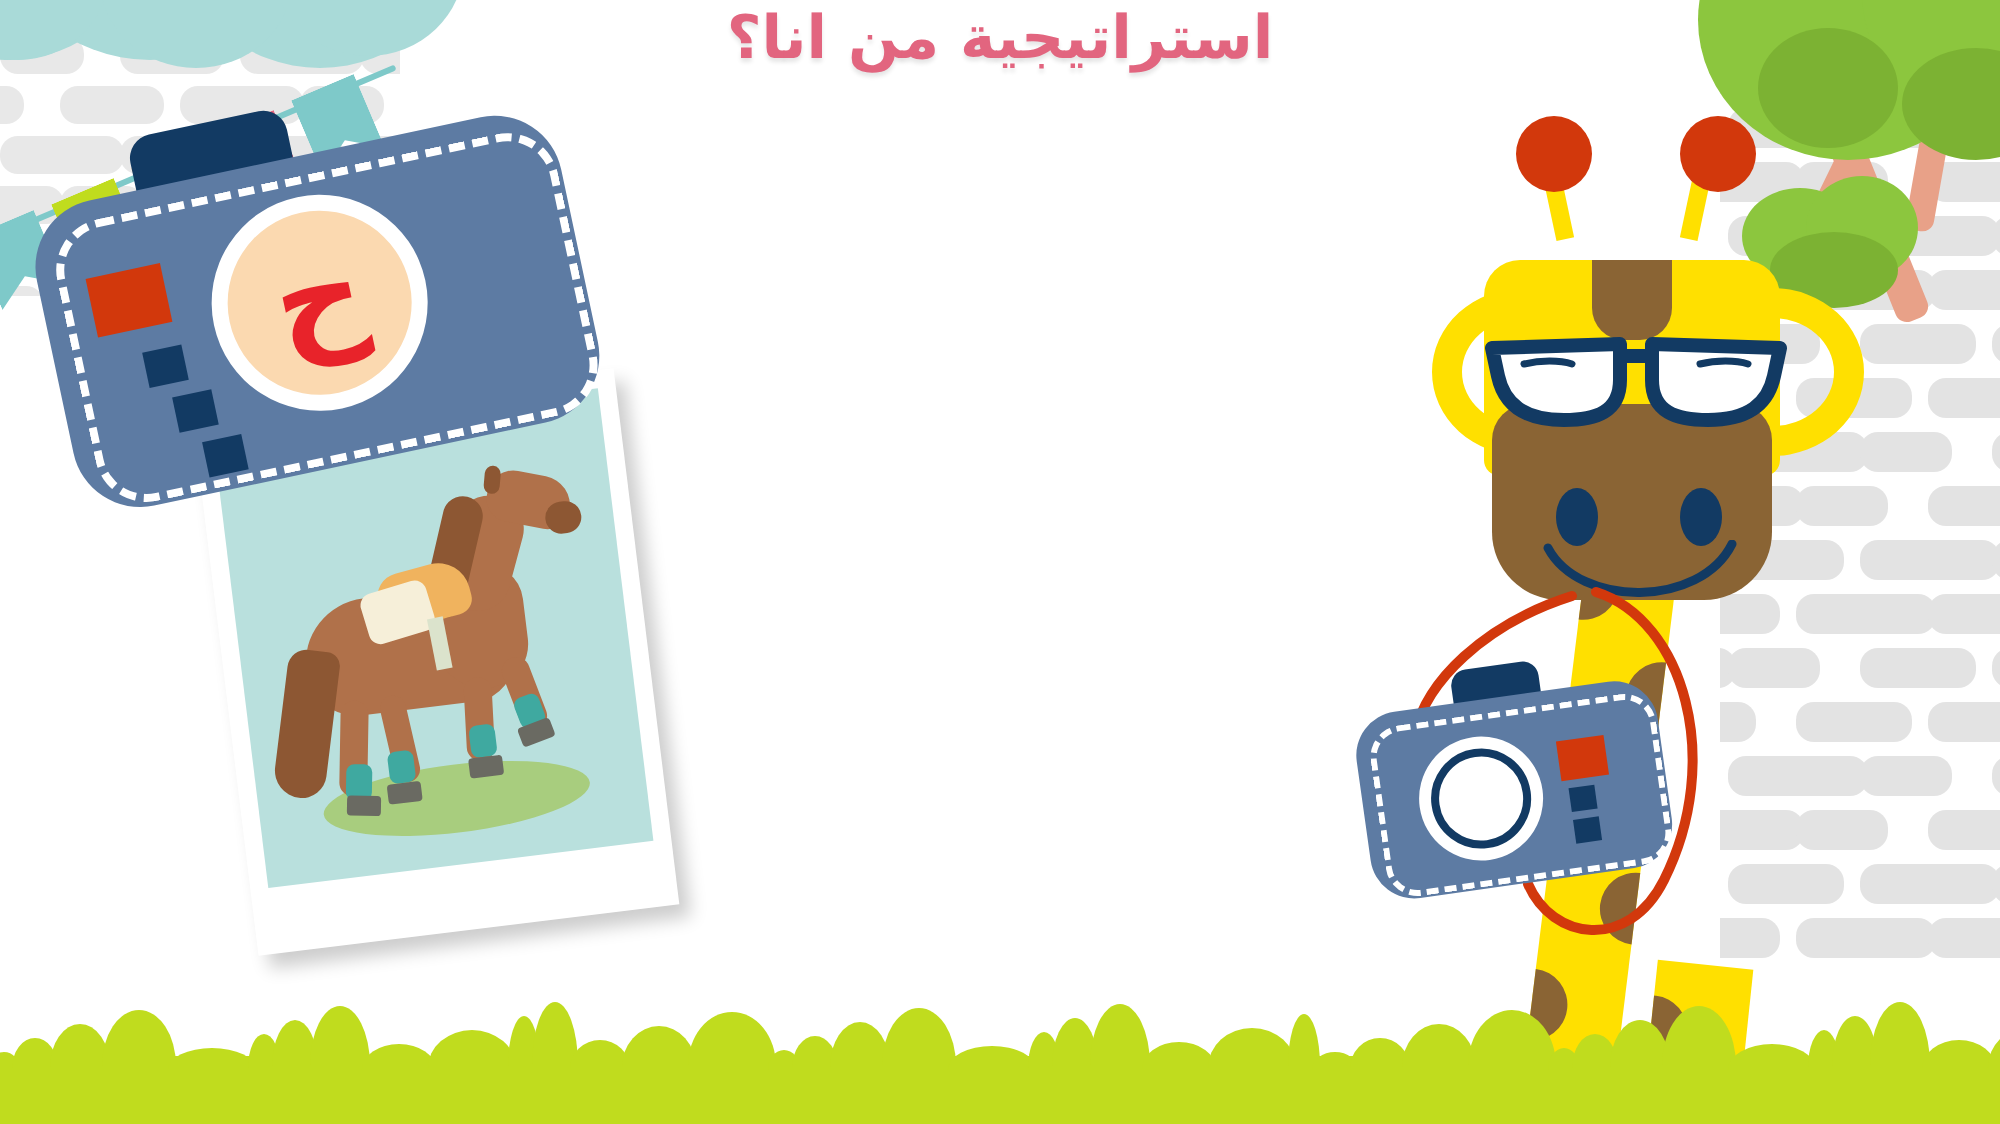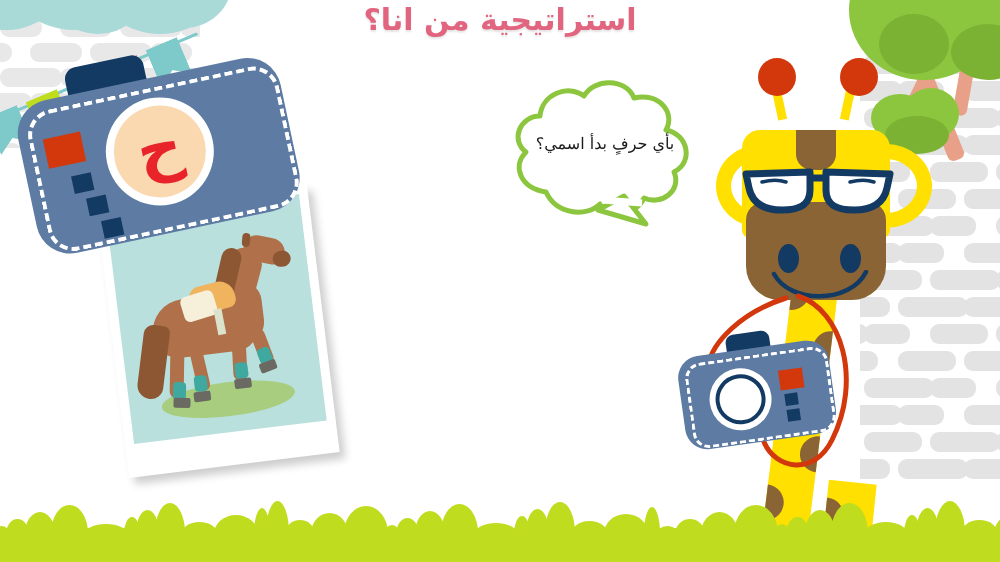--- a/index.html
+++ b/index.html
@@ -309,31 +309,20 @@
     <div class="redbtn"></div>
     <div class="sq" style="left:44px;top:106px;"></div>
     <div class="sq" style="left:54px;top:131px;"></div>
     <div class="sq" style="left:64px;top:156px;"></div>
     <div class="lens-outer"></div>
     <div class="lens-inner">
       <span class="letter">ح</span>
     </div>
   </div>
 
-  <div class="layer" id="bubble">
-    <svg width="196" height="160" viewBox="0 0 196 160">
-      <path d="M40 120 C14 116 6 94 20 80 C4 68 14 44 34 44 C36 22 62 12 78 24
-               C88 6 120 6 128 26 C152 20 170 40 160 58 C182 62 188 90 168 100
-               C176 118 156 134 138 126 C130 144 104 146 94 132
-               C80 146 50 142 40 120 Z" fill="#ffffff" stroke="#8cc63e" stroke-width="5" stroke-linejoin="round"></path>
-      <path d="M118 124 L140 152 L92 138 Z" fill="#ffffff" stroke="#8cc63e" stroke-width="5" stroke-linejoin="round"></path>
-      <path d="M96 128 L136 131" stroke="#ffffff" stroke-width="7"></path>
-    </svg>
-    <div class="txt">بأي حرفٍ بدأ اسمي؟</div>
-  </div>
 
   <div class="layer" id="giraffe">
 
     <div class="g-part neck">
       <div class="spot" style="left:-18px;top:20px;"></div>
       <div class="spot" style="left:28px;top:72px;"></div>
       <div class="spot" style="left:-18px;top:126px;"></div>
       <div class="spot" style="left:28px;top:178px;"></div>
       <div class="spot" style="left:-18px;top:232px;"></div>
     </div>

